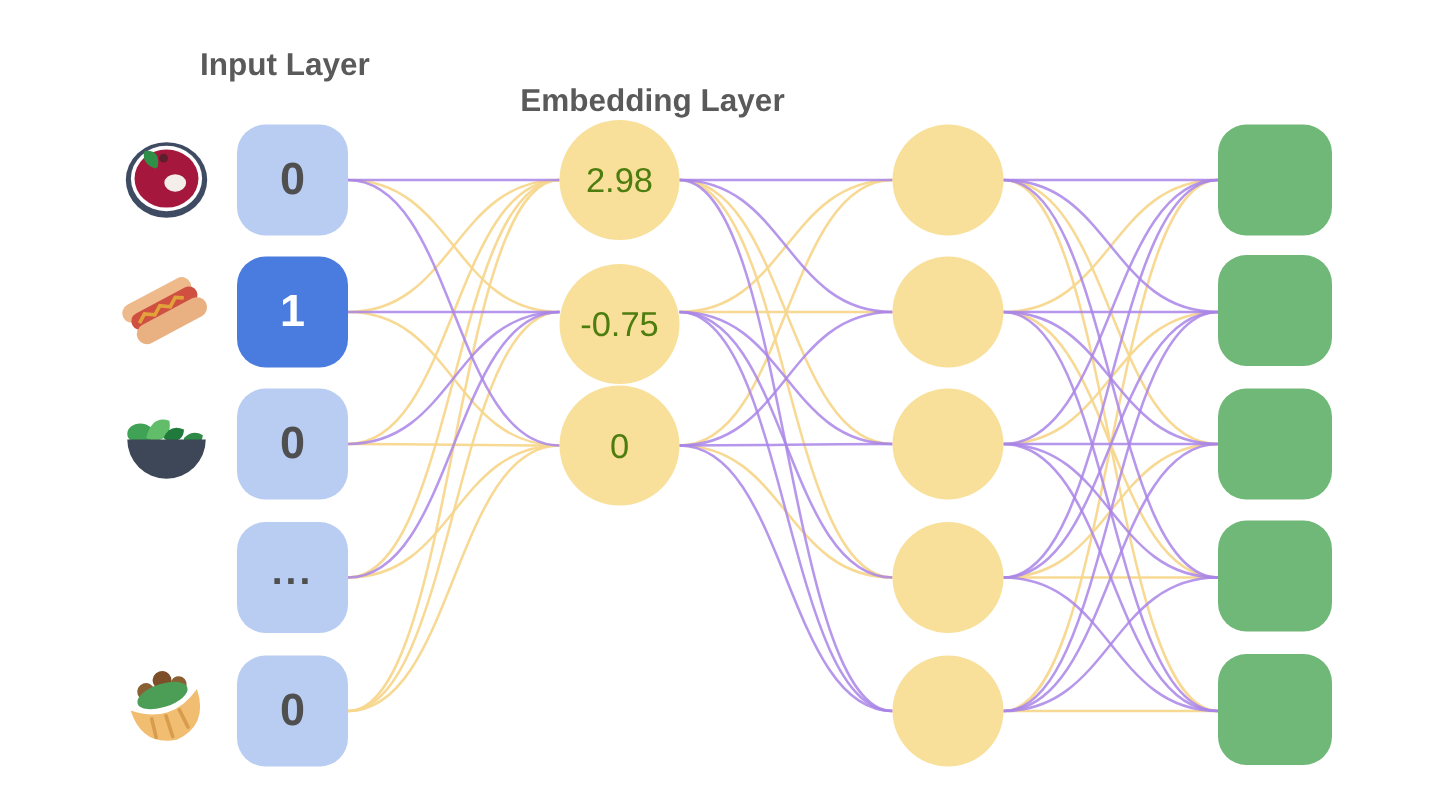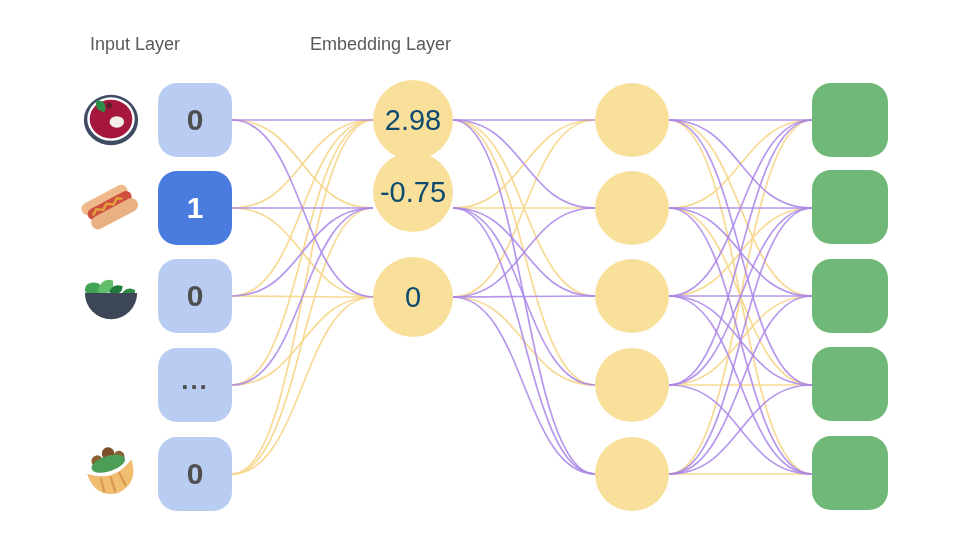--- a/index.html
+++ b/index.html
@@ -2,33 +2,33 @@
 <html style="--c-label: #5a5a5a; --c-input: #b9cdf2; --c-input-active: #4a7ce0; --c-node-yellow: #f8e09a; --c-output: #70b878;"><head>
 <meta charset="utf-8">
 <style>
   html,body{margin:0;padding:0;background:#ffffff;}
   body{width:960px;height:540px;overflow:hidden;font-family:"Liberation Sans",sans-serif;}
   .canvas{position:relative;width:960px;height:540px;background:#fff;}
   #edges{position:absolute;left:0;top:0;width:960px;height:540px;}
 
   .col-title{
     position:absolute;top:30px;height:28px;line-height:28px;
-    font-weight:normal;font-size:18px;color:var(--c-label,#5a5a5a);
+    text-align:center;font-weight:bold;font-size:21px;color:var(--c-label,#5a5a5a);
   }
   .title-input{left:90px;width:200px;}
-  .title-embedding{left:310px;width:250px;}
+  .title-embedding{left:310px;width:250px;margin-top:24px;}
   .title-output{left:752px;width:200px;}
 
   .node{position:absolute;display:flex;align-items:center;justify-content:center;box-sizing:border-box;}
   .sq-in{width:74px;height:74px;left:158px;border-radius:19px;background:var(--c-input,#b9cdf2);
          font-weight:bold;font-size:30px;color:#4f4f4f;}
   .sq-in.active{background:var(--c-input-active,#4a7ce0);color:#ffffff;}
   .sq-in.dots{font-size:26px;letter-spacing:2px;padding-bottom:10px;}
   .circ-emb{width:80px;height:80px;left:373px;border-radius:50%;background:var(--c-node-yellow,#f8e09a);
-            font-size:29px;color:#0c4a6e;}
+            font-size:23px;color:#4d7c0f;}
   .circ-hid{width:74px;height:74px;left:595px;border-radius:50%;background:var(--c-node-yellow,#f8e09a);}
   .sq-out{width:76px;height:74px;left:812px;border-radius:19px;background:var(--c-output,#70b878);}
 
   .food-icon{position:absolute;left:80px;width:62px;height:62px;}
 </style>
 </head>
 <body>
 
 <div class="canvas">
 
@@ -139,21 +139,21 @@
   <div class="node sq-in dots" style="top:348px">
       <span>...</span>
     </div>
   <div class="node sq-in" style="top:437px">
       <span>0</span>
     </div>
 
   <div class="node circ-emb" style="top:80px">
       <span>2.98</span>
     </div>
-  <div class="node circ-emb" style="top:152px">
+  <div class="node circ-emb" style="top:176px">
       <span>-0.75</span>
     </div>
   <div class="node circ-emb" style="top:257px">
       <span>0</span>
     </div>
 
   <div class="node circ-hid" style="top:83px"></div>
   <div class="node circ-hid" style="top:171px"></div>
   <div class="node circ-hid" style="top:259px"></div>
   <div class="node circ-hid" style="top:348px"></div>

